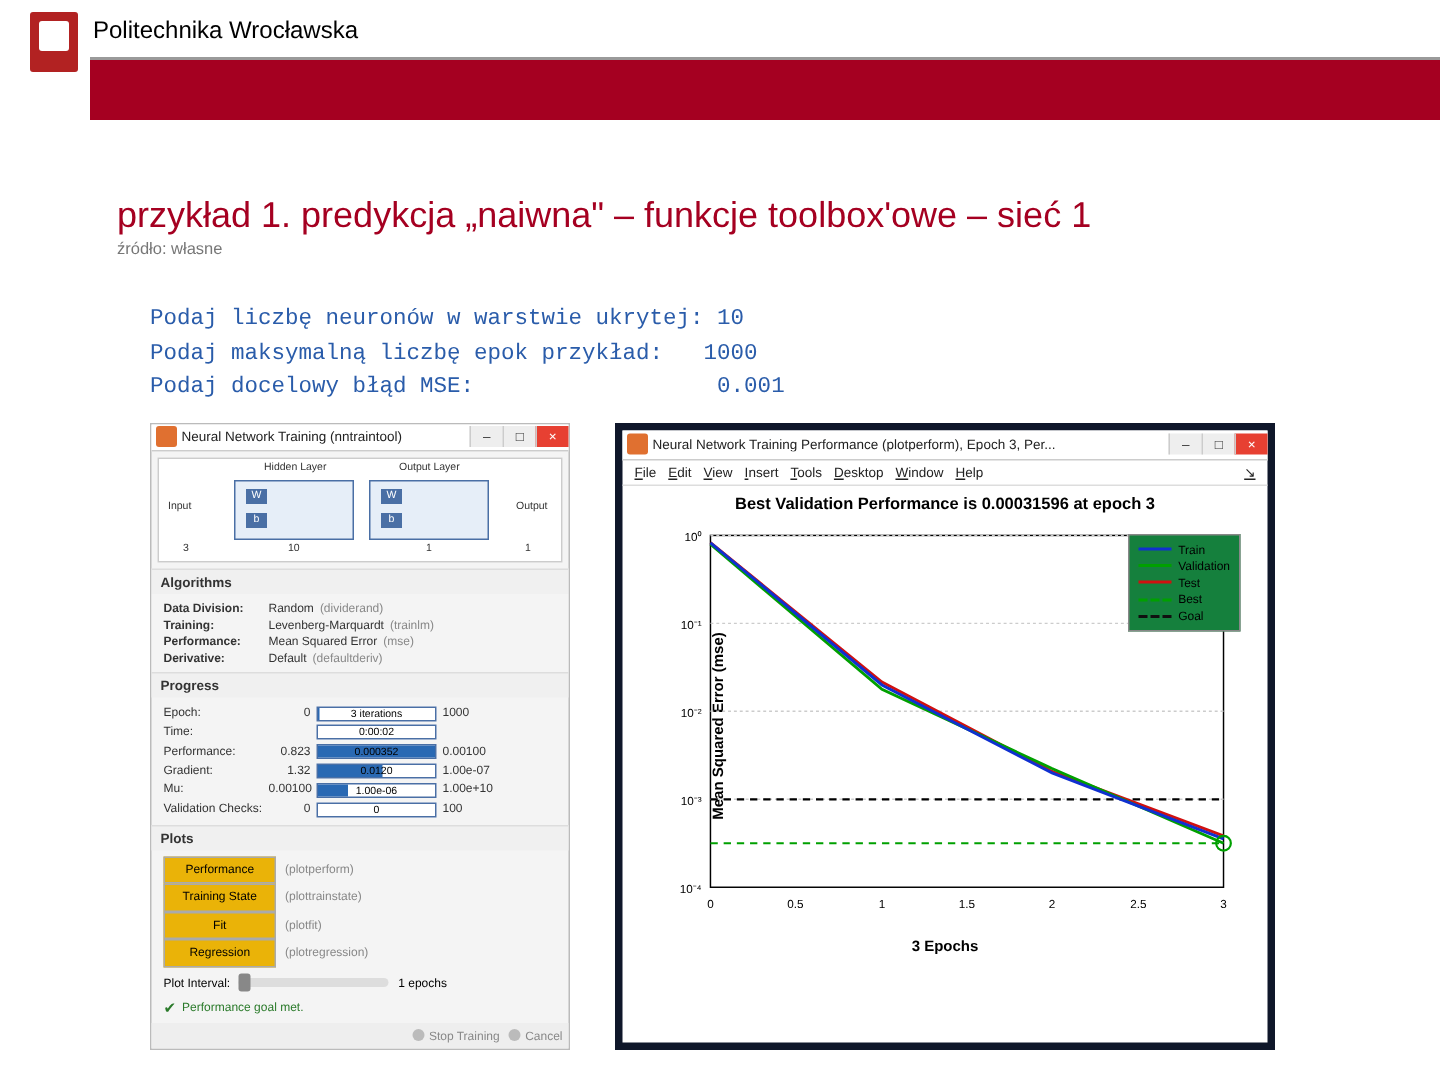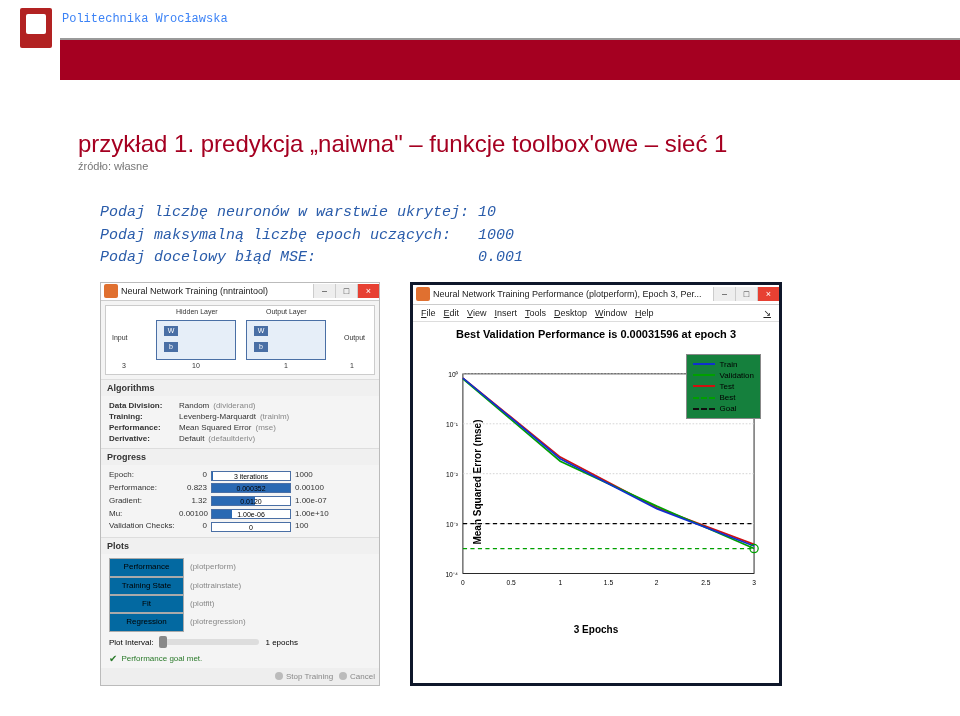--- a/index.html
+++ b/index.html
@@ -2,31 +2,31 @@
 <html><head>
 <meta charset="utf-8">
 <style>
   * { box-sizing: border-box; margin: 0; padding: 0; }
   body { width: 960px; height: 716px; font-family: Arial, sans-serif; background: #fff; overflow: hidden; position: relative; }
 
   
   .header { position: relative; height: 70px; }
   .logo { position: absolute; left: 20px; top: 8px; width: 32px; height: 40px; background: #b22222; border-radius: 2px; }
   .logo::after { content:""; position:absolute; left:6px; top:6px; width:20px; height:20px; background:#fff; border-radius:2px; }
-  .uni-name { position: absolute; left: 62px; top: 12px; font-family: Liberation Mono, monospace; font-size: 12px; color: #3b82f6; }
+  .uni-name { position: absolute; left: 62px; top: 12px; font-family: Liberation Sans, sans-serif; font-size: 16px; color: #000000; }
   .red-band { position: absolute; left: 60px; right: 0; top: 40px; height: 40px; background: #a50021; }
   .grey-line { position: absolute; left: 60px; right: 0; top: 38px; height: 2px; background: #9a9a9a; }
 
   
   .title-block { margin-top: 60px; margin-left: 78px; }
   .slide-title { font-size: 24px; color: #a50021; font-weight: normal; }
   .slide-source { font-size: 11px; color: #777; margin-top: 2px; }
 
   
-  .code-lines { margin: 30px 0 0 100px; font-family: "Courier New", monospace; font-size: 15px; color: #2a5caa; line-height: 1.5; font-style: italic; }
+  .code-lines { margin: 30px 0 0 100px; font-family: "Courier New", monospace; font-size: 15px; color: #2a5caa; line-height: 1.5; }
 
   
   .panels { display:flex; margin: 12px 0 0 100px; gap: 30px; }
 
   
   .tool { width: 280px; border: 1px solid #bbb; font-size: 8px; background:#f4f4f4; }
   .tool .titlebar, .perf .titlebar { display:flex; align-items:center; background:#fff; border-bottom:1px solid #ccc; }
   .tool .titlebar { height:18px; }
   .tool .tb-icon, .perf .tb-icon { width:14px; height:14px; background:#e07030; margin:0 3px; border-radius:2px; }
   .tool .tb-title, .perf .tb-title { flex:1; font-size:9px; color:#222; white-space:nowrap; overflow:hidden; }
@@ -50,34 +50,34 @@
   .prog-row { display:flex; align-items:center; font-size:8px; color:#333; line-height:1.6; }
   .prog-row .pk { width:70px; }
   .prog-row .pleft { width:32px; text-align:right; padding-right:4px; }
   .prog-bar { width:80px; height:10px; border:1px solid #4a6fa5; background:#fff; position:relative; margin-right:4px; }
   .prog-fill { position:absolute; left:0; top:0; bottom:0; background:#2a69b3; }
   .prog-text { position:absolute; left:0; right:0; top:-1px; text-align:center; font-size:7px; color:#000; }
   .prog-row .pright { width:50px; }
 
   .plots-table { padding:4px 8px; }
   .plot-row { display:flex; align-items:center; font-size:8px; line-height:1.8; }
-  .plot-btn { width:75px; border:1px solid #aaa; background:#0369a1; text-align:center; padding:1px 0; margin-right:6px; }
+  .plot-btn { width:75px; border:1px solid #aaa; background:#eab308; text-align:center; padding:1px 0; margin-right:6px; }
   .plot-lab { color:#888; }
   .plot-interval { display:flex; align-items:center; font-size:8px; padding:2px 8px; }
   .plot-interval .slider { width:100px; height:6px; background:#ddd; margin:0 6px; border-radius:3px; position:relative; }
   .plot-interval .slider::after { content:""; position:absolute; left:0; top:-3px; width:8px; height:12px; background:#888; border-radius:2px; }
 
   .footer-msg { display:flex; align-items:center; padding:4px 8px; font-size:8px; color:#2a7a2a; }
   .footer-msg .check { color:#2a7a2a; margin-right:4px; font-size:10px; }
   .tool-footer { display:flex; justify-content:flex-end; padding:4px; gap:6px; background:#eee; }
   .tool-footer .fbtn { display:flex; align-items:center; font-size:8px; color:#888; }
   .tool-footer .fbtn .dot { width:8px; height:8px; border-radius:50%; background:#bbb; margin-right:3px; }
 
   
-  .perf { width: 372px; border:3px solid #0f172a; background:#fff; font-size:9px; }
+  .perf { width: 440px; border:5px solid #0f172a; background:#fff; font-size:9px; }
   .perf .titlebar { height:20px; }
   .menubar { display:flex; gap:8px; padding:3px 8px; font-size:9px; color:#222; border-bottom:1px solid #ddd; }
   .menubar span:first-letter { text-decoration: underline; }
   .menubar .spacer { flex:1; }
   .perf-title { text-align:center; font-weight:bold; font-size:11px; padding:6px 0 2px; }
   .plot-area { position:relative; width:100%; height:280px; }
   .plot-svg { position:absolute; left:0; top:0; width:100%; height:100%; }
   .legend { position:absolute; right:18px; top:12px; background:#15803d; border:1px solid #888; padding:4px 6px; font-size:8px; }
   .legend-row { display:flex; align-items:center; gap:4px; line-height:1.4; }
   .legend-line { width:22px; height:0; border-top:2px solid; }
@@ -95,21 +95,21 @@
   <div class="red-band"></div>
 </div>
 
 <div class="title-block">
   <div class="slide-title">przykład 1. predykcja „naiwna" – funkcje toolbox'owe – sieć 1</div>
   <div class="slide-source">źródło: własne</div>
 </div>
 
 <div class="code-lines">
   <div><span>Podaj liczbę neuronów w warstwie ukrytej:</span> <span>10</span></div>
-  <div><span>Podaj maksymalną liczbę epoch uczących:</span>&nbsp;&nbsp;&nbsp;<span>1000</span></div>
+  <div><span>Podaj maksymalną liczbę epok przykład:</span>&nbsp;&nbsp;&nbsp;<span>1000</span></div>
   <div><span>Podaj docelowy błąd MSE:</span>&nbsp;&nbsp;&nbsp;&nbsp;&nbsp;&nbsp;&nbsp;&nbsp;&nbsp;&nbsp;&nbsp;&nbsp;&nbsp;&nbsp;&nbsp;&nbsp;&nbsp;&nbsp;<span>0.001</span></div>
 </div>
 
 <div class="panels">
 
   <div class="tool">
     <div class="titlebar">
       <div class="tb-icon"></div>
       <div class="tb-title">Neural Network Training (nntraintool)</div>
       <div class="winbtns">
@@ -165,20 +165,29 @@
       <div class="prog-row">
           <span class="pk">Epoch:</span>
           <span class="pleft">0</span>
           <div class="prog-bar">
             <div class="prog-fill" style="width:0.3%"></div>
             <div class="prog-text">3 iterations</div>
           </div>
           <span class="pright">1000</span>
         </div>
       <div class="prog-row">
+          <span class="pk">Time:</span>
+          <span class="pleft"></span>
+          <div class="prog-bar">
+            <div class="prog-fill" style="width:0%"></div>
+            <div class="prog-text">0:00:02</div>
+          </div>
+          <span class="pright"></span>
+        </div>
+      <div class="prog-row">
           <span class="pk">Performance:</span>
           <span class="pleft">0.823</span>
           <div class="prog-bar">
             <div class="prog-fill" style="width:100%"></div>
             <div class="prog-text">0.000352</div>
           </div>
           <span class="pright">0.00100</span>
         </div>
       <div class="prog-row">
           <span class="pk">Gradient:</span>

